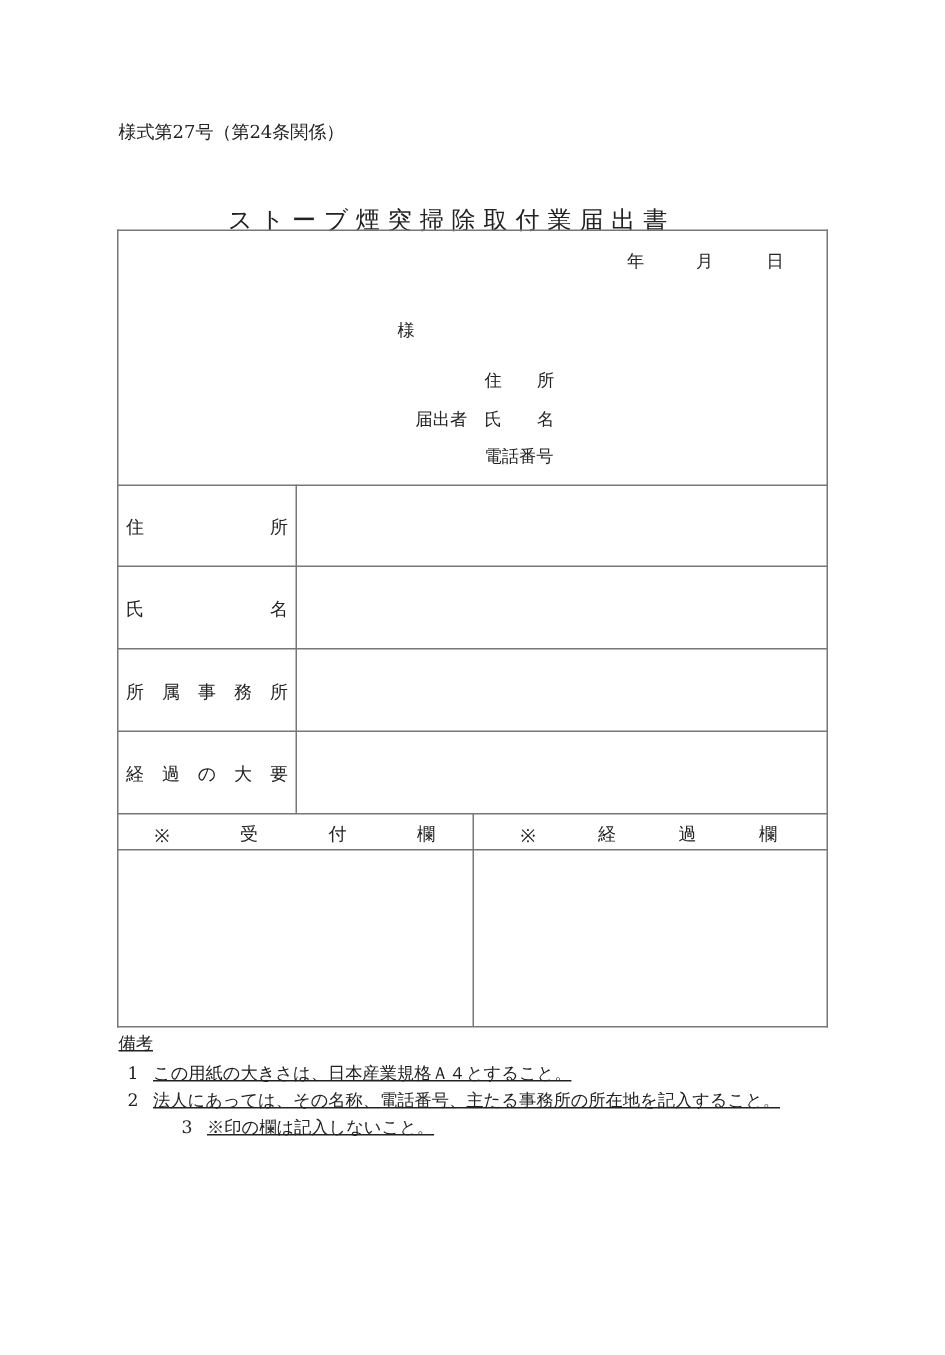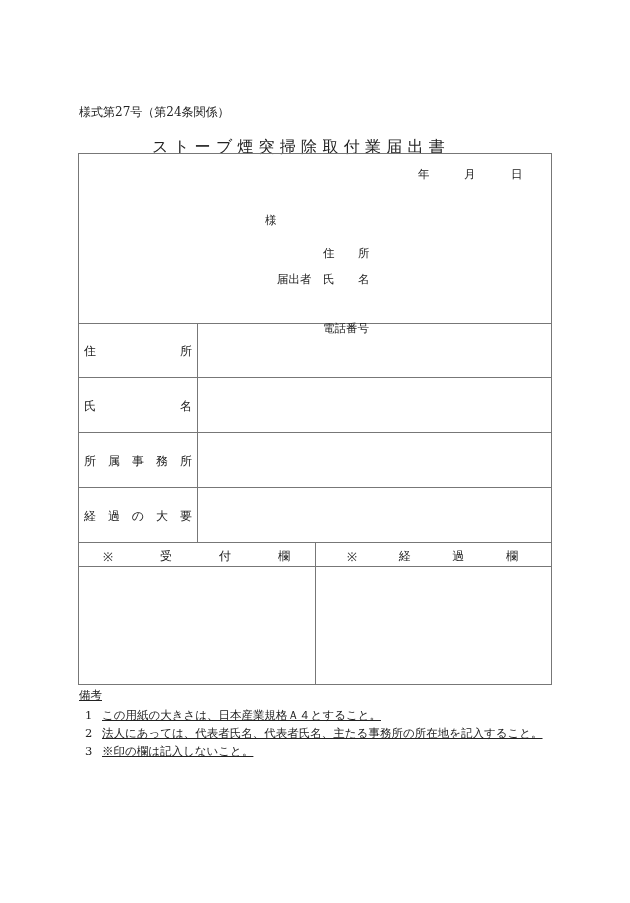--- a/index.html
+++ b/index.html
@@ -2,21 +2,21 @@
 <html><head>
 <meta charset="utf-8">
 <style>
   html, body { margin: 0; padding: 0; background: #ffffff; }
   body {
     width: 630px; height: 903px; position: relative; overflow: hidden;
     font-family: "DejaVu Serif", "Liberation Serif", serif;
     color: #222; font-size: 11.5px;
   }
   .abs { position: absolute; white-space: nowrap; }
-  #form-number { left: 79px; top: 80px; font-size: 12px; margin-top: 24px; }
+  #form-number { left: 79px; top: 80px; font-size: 12px; }
   #form-title { left: 152px; top: 137px; font-size: 16px; letter-spacing: 0; }
   #form-title span { display: inline-block; width: 21.3px; text-align: left; }
 
   .line-h { position: absolute; height: 1px; background: #777; }
   .line-v { position: absolute; width: 1px; background: #777; }
 
   .label-cell {
     position: absolute; left: 84px; width: 108px;
     display: flex; justify-content: space-between; align-items: center;
     font-size: 12px;
@@ -67,21 +67,21 @@
 </div>
 
 <span class="abs" style="left:265px; top:213px;">様</span>
 
 <div>
   <span class="abs" style="left:323px; top:246px;">住</span>
   <span class="abs" style="left:358px; top:246px;">所</span>
   <span class="abs" style="left:277px; top:272px;">届出者</span>
   <span class="abs" style="left:323px; top:272px;">氏</span>
   <span class="abs" style="left:358px; top:272px;">名</span>
-  <span class="abs" style="left:323px; top:297px;margin-top:24px;">電話番号</span>
+  <span class="abs" style="left:323px; top:297px;">電話番号</span>
 </div>
 
 <div class="label-cell" style="top:343px;">
   <span>住</span>
   <span>所</span>
 </div>
 <div class="input-area" style="left:198px; top:324px; width:353px; height:53px;"></div>
 
 <div class="label-cell" style="top:398px;">
   <span>氏</span>
@@ -120,17 +120,17 @@
   <span>欄</span>
 </div>
 <div class="input-area" style="left:79px; top:567px; width:236px; height:117px;"></div>
 <div class="input-area" style="left:316px; top:567px; width:235px; height:117px;"></div>
 
 <div class="notes" style="top:688px;">備考</div>
 <div class="note-item" style="top:708px;">
   <span class="num">1</span><span>この用紙の大きさは、日本産業規格Ａ４とすること。</span>
 </div>
 <div class="note-item" style="top:726px;">
-  <span class="num">2</span><span>法人にあっては、代表者氏名、代表者氏名、主たる事務所の所在地を記入すること。</span>
+  <span class="num">2</span><span>法人にあっては、その名称、電話番号、主たる事務所の所在地を記入すること。</span>
 </div>
-<div class="note-item" style="top:744px;">
+<div class="note-item" style="top:744px;margin-left:36px;">
   <span class="num">3</span><span>※印の欄は記入しないこと。</span>
 </div>
 
 </body></html>

